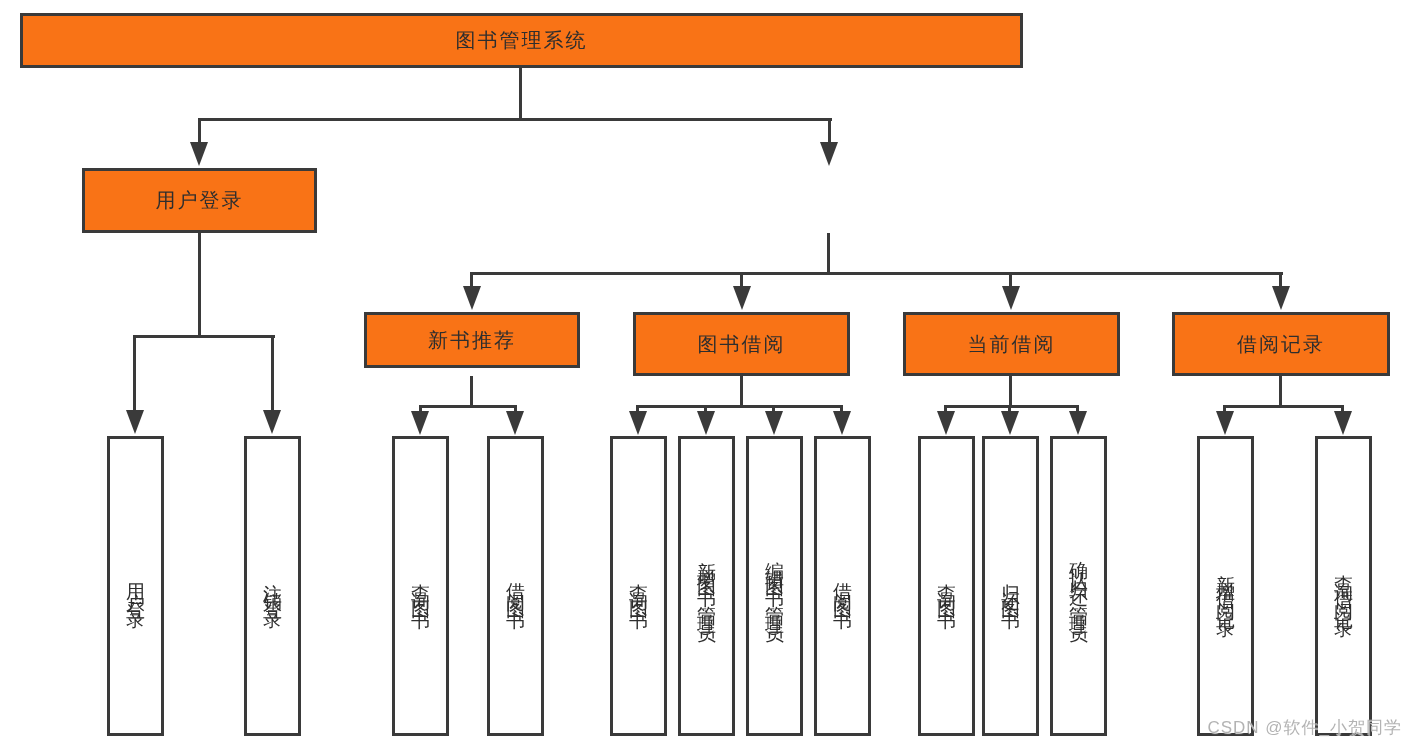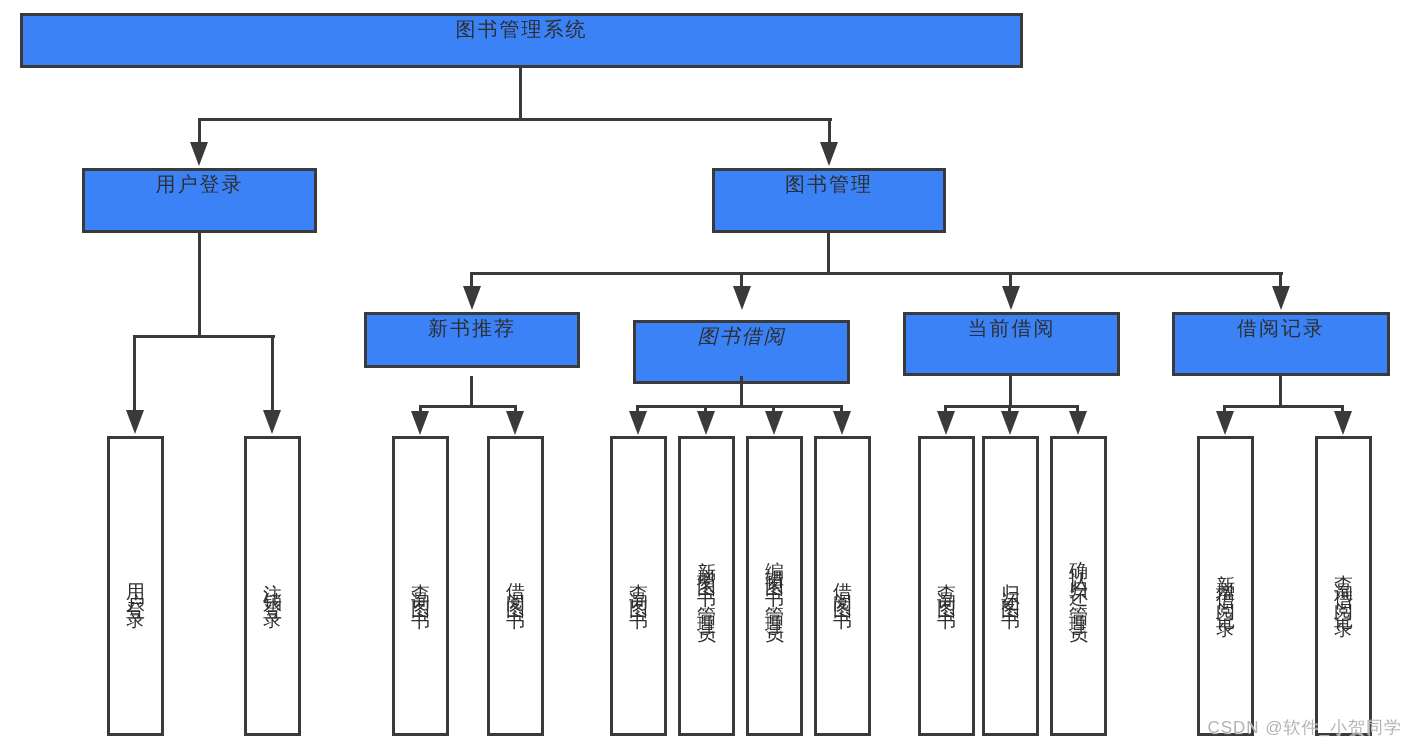--- a/index.html
+++ b/index.html
@@ -1,20 +1,20 @@
 <!DOCTYPE html>
 <html><head>
 <meta charset="utf-8">
 <style>
   :root{ --line:#3a3a3a; --text:#2e2e2e; }
   html,body{margin:0;padding:0;background:#fff;}
   #canvas{position:relative;width:1405px;height:747px;background:#fff;overflow:hidden;
           font-family:"Liberation Sans", sans-serif;}
-  .box{position:absolute;background:#3b82f6;border:3px solid var(--line);box-sizing:border-box;
-       display:flex;justify-content:center;font-size:20px;color:var(--text);
+  .box{position:absolute;background:#f97316;border:3px solid var(--line);box-sizing:border-box;
+       display:flex;align-items:center;justify-content:center;font-size:20px;color:var(--text);
        letter-spacing:2px;white-space:nowrap;}
   .vbox{position:absolute;top:436px;height:300px;width:57px;background:#fff;
         border:3px solid var(--line);box-sizing:border-box;
         display:flex;align-items:center;justify-content:center;}
   .vbox span{writing-mode:vertical-rl;text-orientation:mixed;font-size:19px;
              letter-spacing:9px;line-height:1.05;color:var(--text);}
   .h,.v{position:absolute;background:var(--line);}
   .h{height:3px;} .v{width:3px;}
   .arw{position:absolute;width:0;height:0;border-left:9px solid transparent;
        border-right:9px solid transparent;border-top:24px solid var(--line);}
@@ -33,23 +33,20 @@
   <div class="v" style="left:519px;top:68px;height:50px;"></div>
   <div class="h" style="left:198px;top:118px;width:634px;"></div>
   <div class="v" style="left:198px;top:118px;height:26px;"></div>
   <div class="v" style="left:828px;top:118px;height:26px;"></div>
   <div class="arw" style="left:190px;top:142px;"></div>
   <div class="arw" style="left:820px;top:142px;"></div>
 
   <div class="box" style="left:82px;top:168px;width:235px;height:65px;">
     <span>用户登录</span>
   </div>
-  <div class="box" style="left:712px;top:168px;width:234px;height:65px;">
-    <span>图书管理</span>
-  </div>
 
   <div class="v" style="left:198px;top:233px;height:104px;"></div>
   <div class="h" style="left:133px;top:335px;width:142px;"></div>
   <div class="v" style="left:133px;top:335px;height:77px;"></div>
   <div class="v" style="left:271px;top:335px;height:77px;"></div>
   <div class="arw" style="left:126px;top:410px;"></div>
   <div class="arw" style="left:263px;top:410px;"></div>
 
   <div class="v" style="left:827px;top:233px;height:41px;"></div>
   <div class="h" style="left:470px;top:272px;width:813px;"></div>
@@ -58,21 +55,21 @@
   <div class="v" style="left:1009px;top:272px;height:16px;"></div>
   <div class="v" style="left:1279px;top:272px;height:16px;"></div>
   <div class="arw" style="left:463px;top:286px;"></div>
   <div class="arw" style="left:733px;top:286px;"></div>
   <div class="arw" style="left:1002px;top:286px;"></div>
   <div class="arw" style="left:1272px;top:286px;"></div>
 
   <div class="box" style="left:364px;top:312px;width:216px;height:56px;font-family:Liberation Serif, serif;">
     <span>新书推荐</span>
   </div>
-  <div class="box" style="left:633px;top:320px;width:217px;height:64px;font-style:italic;">
+  <div class="box" style="left:633px;top:312px;width:217px;height:64px;">
     <span>图书借阅</span>
   </div>
   <div class="box" style="left:1172px;top:312px;width:218px;height:64px;">
     <span>借阅记录</span>
   </div>
   <div class="box" style="left:903px;top:312px;width:217px;height:64px;">
     <span>当前借阅</span>
   </div>
 
   <div class="v" style="left:470px;top:376px;height:31px;"></div>

